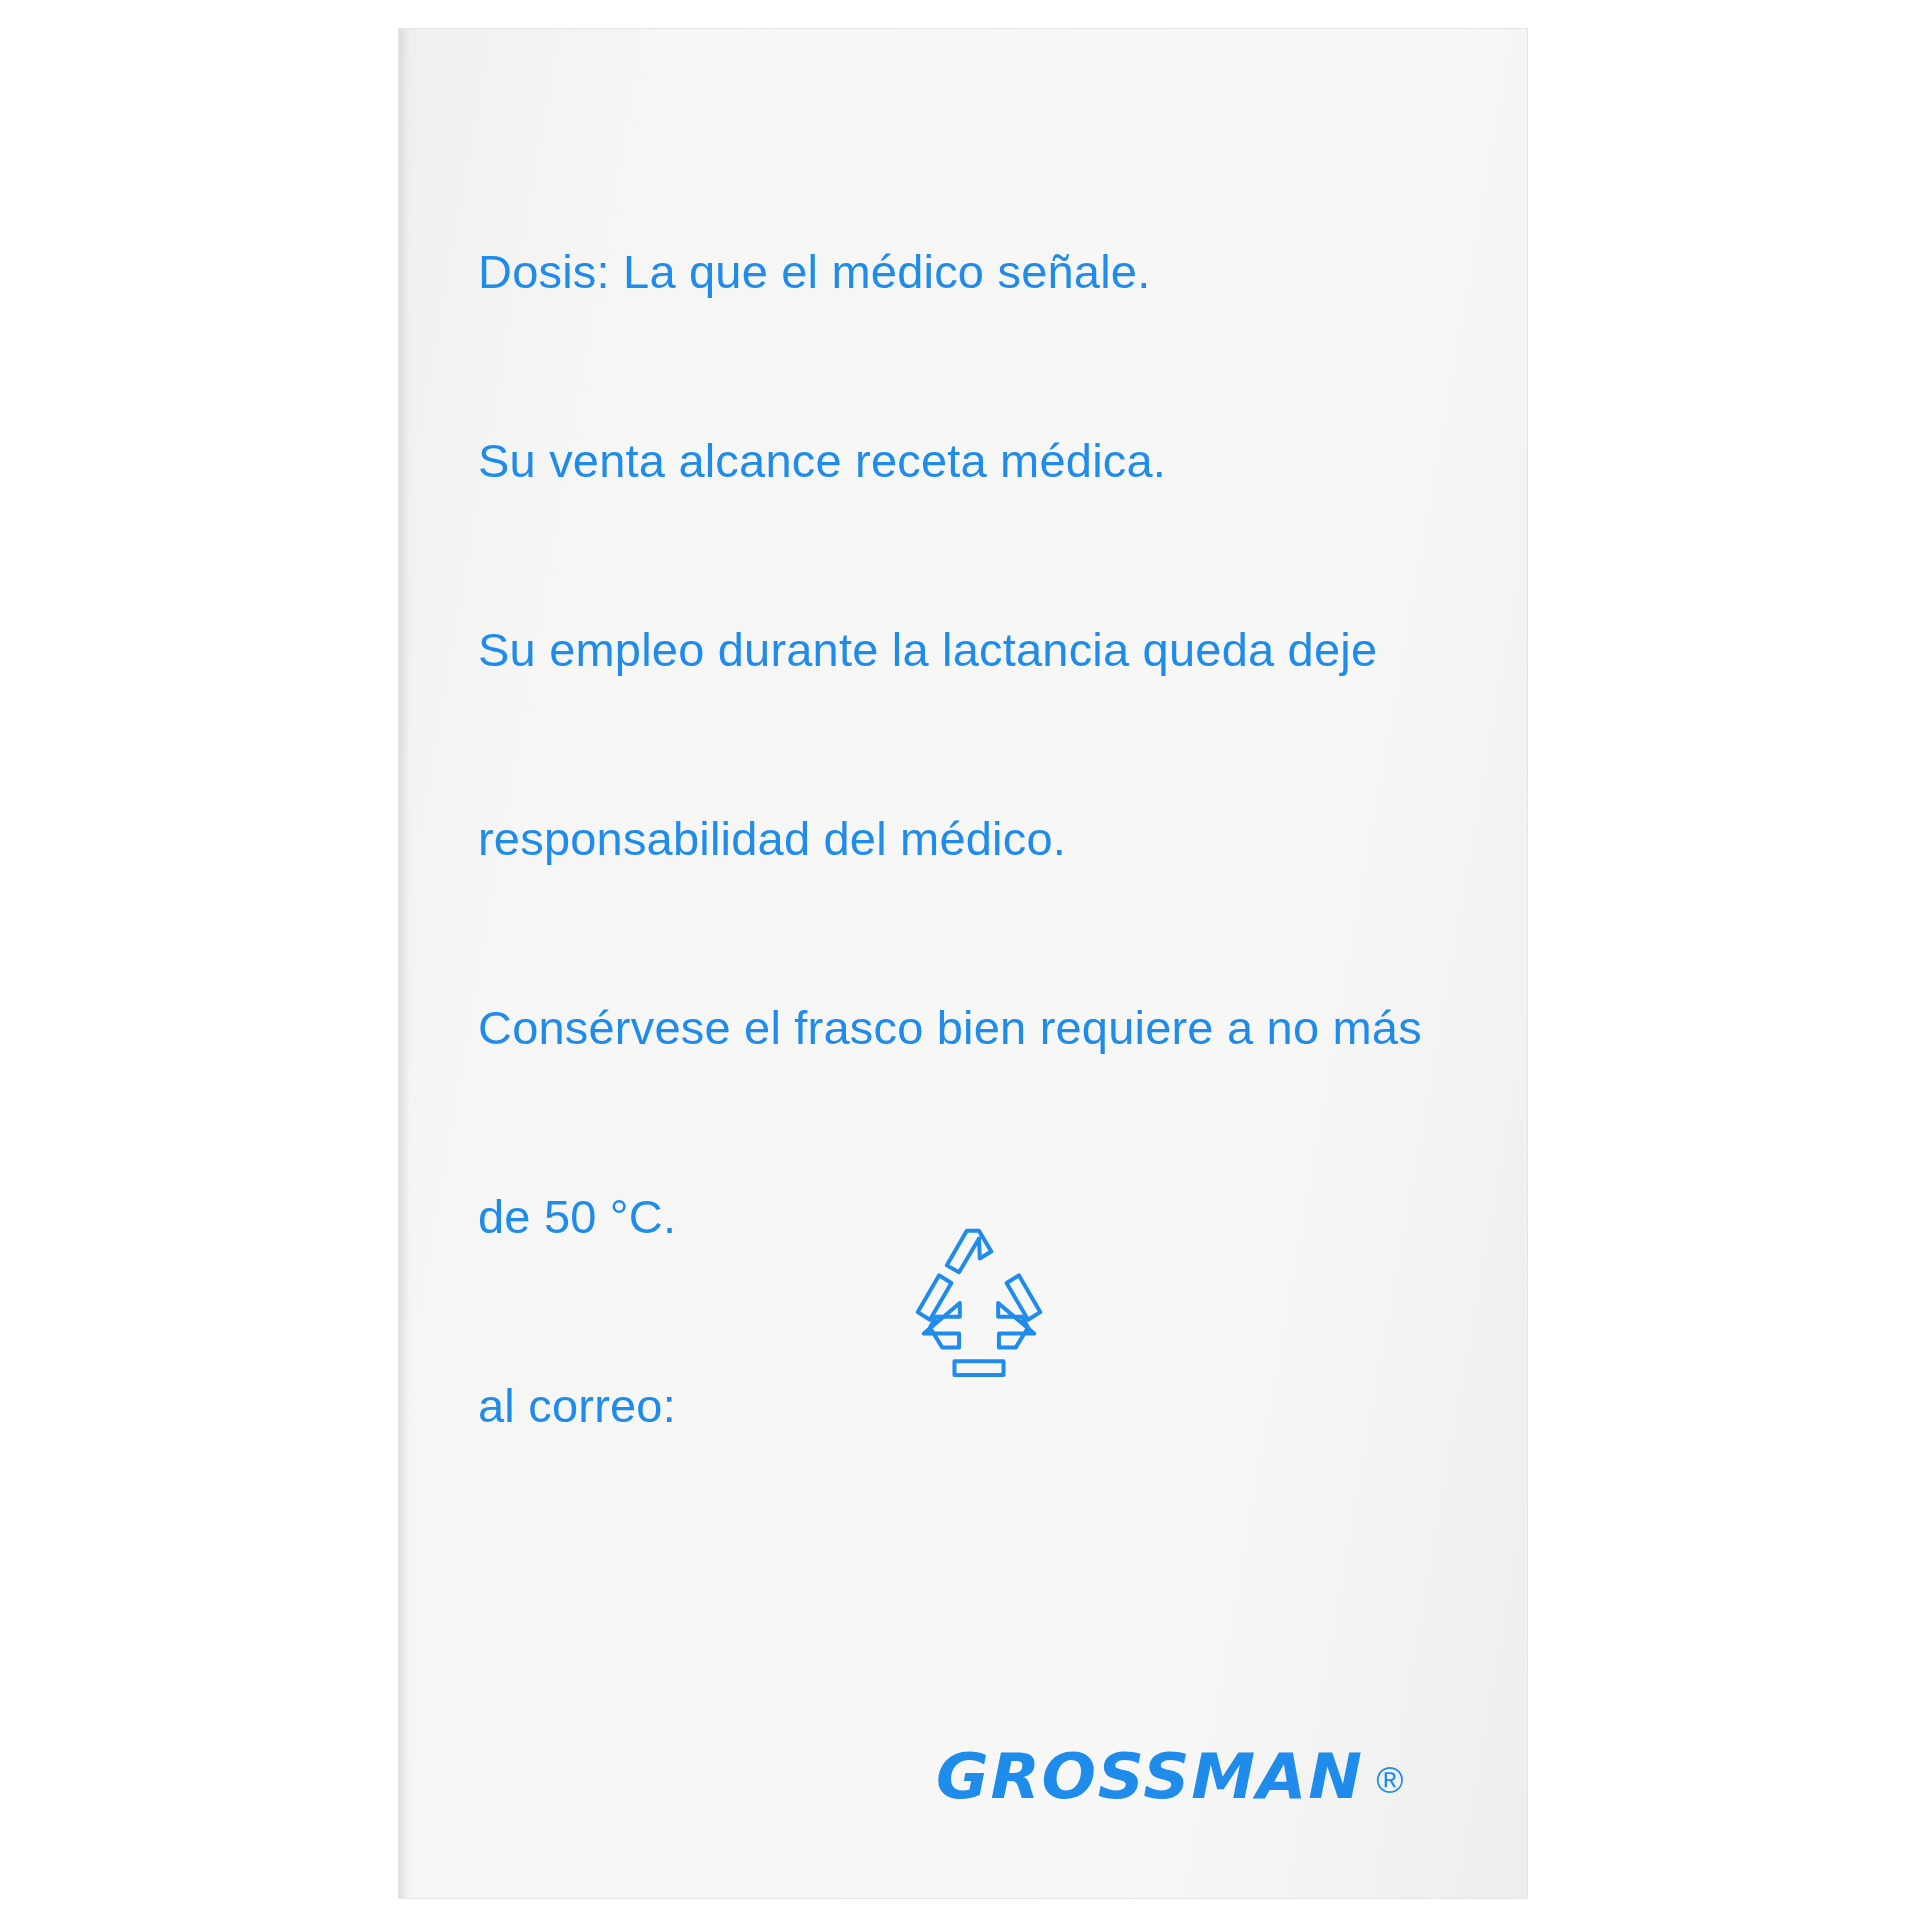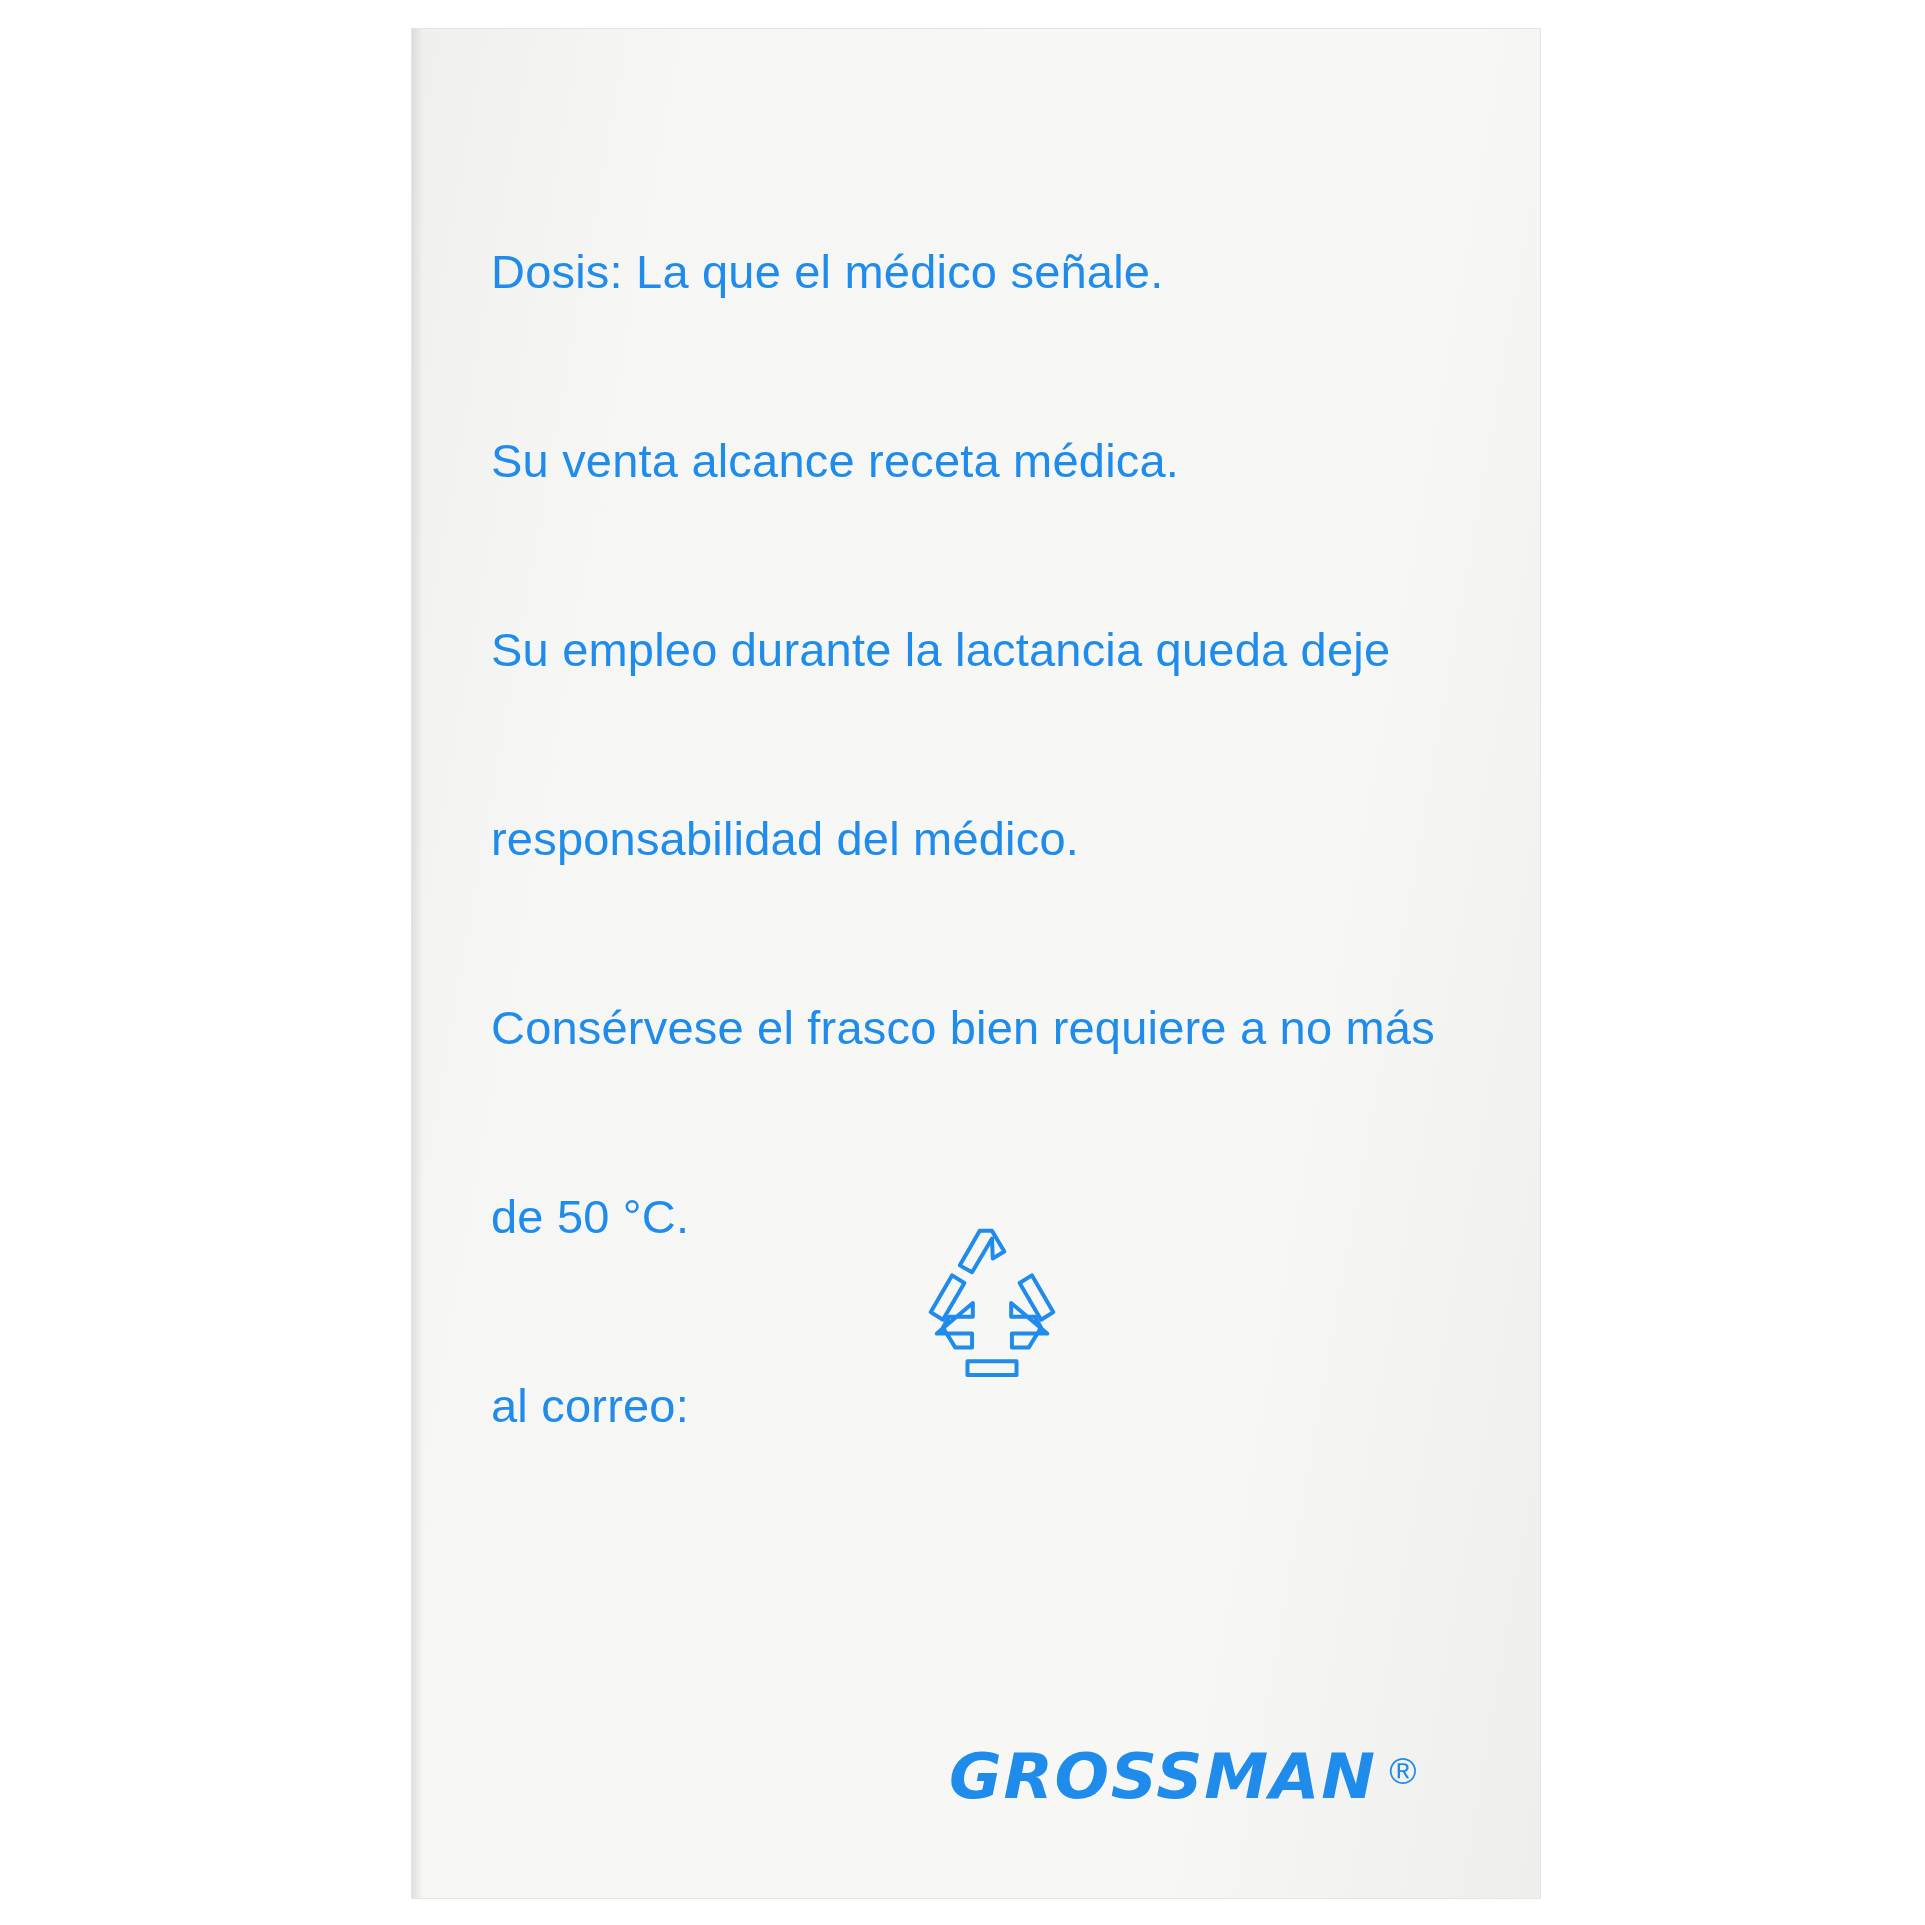--- a/index.html
+++ b/index.html
@@ -17,21 +17,20 @@
 
   
   #carton {
     position: absolute;
     left: 399px;
     top: 29px;
     width: 1128px;
     height: 1869px;
     background: #f4f4f3;
     box-shadow: 0 0 0 0.8px rgba(220,220,218,0.9);
-    margin-left: 13px;
   }
   
   #carton::before {
     content: "";
     position: absolute;
     inset: 0;
     background: linear-gradient(100deg, #efefee 0%, #f6f6f5 18%, #f7f7f6 72%, #eeeeed 100%);
     pointer-events: none;
   }
   #carton::after {
@@ -91,21 +90,21 @@
     width: 100%;
     height: 100%;
   }
 
   
   #brand {
     position: absolute;
     left: 537px;
     top: 1716px;
     display: flex;
-    align-items: flex-start;
+    align-items: center;
     color: #1f8bea;
   }
   #brand-name {
     font-family: "DejaVu Sans", sans-serif;
     font-size: 63px;
     font-weight: 700;
     font-style: italic;
     letter-spacing: 1.6px;
     line-height: 1;
     transform: scaleX(1.02);

